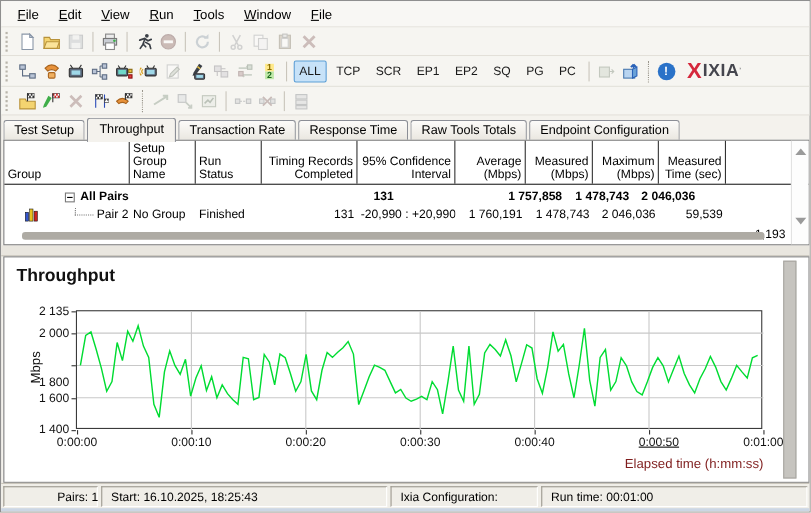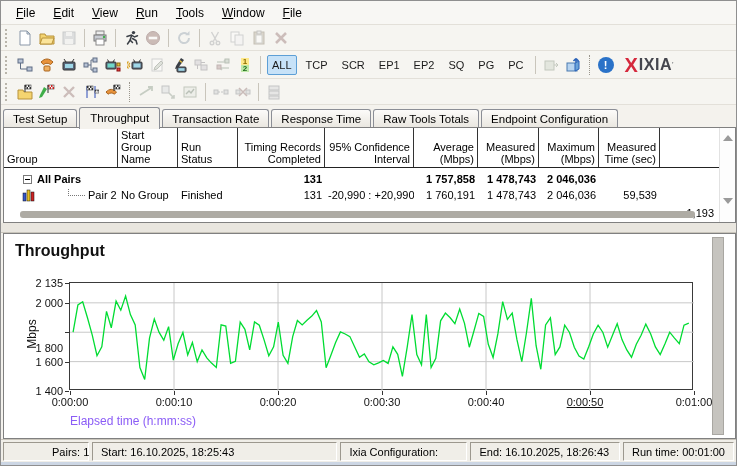--- a/index.html
+++ b/index.html
@@ -74,21 +74,21 @@
   .chartpanel{position:absolute;top:232px;left:2px;width:733px;height:206px;background:#fff;border:1px solid #808080;}
   .chart-title{position:absolute;top:8px;left:11px;font-size:16px;font-weight:bold;color:#111;}
   .plot{position:absolute;left:65px;top:48px;width:624px;height:108px;border:1px solid #3a3a3a;}
   .plot svg{position:absolute;left:0;top:0;width:624px;height:108px;overflow:visible;}
   .ytick{position:absolute;right:629px;width:46px;text-align:right;font-size:11px;color:#111;margin-top:-6px;}
   .ytickmark{position:absolute;left:-5px;width:4px;height:1px;background:#333;}
   .xtick{position:absolute;top:113px;width:54px;margin-left:-27px;text-align:center;font-size:11px;color:#111;}
   .xtickmark{position:absolute;top:108px;width:1px;height:4px;background:#333;}
   .ylabel{position:absolute;left:-58px;top:44px;transform:rotate(-90deg);transform-origin:center;
     font-size:12px;color:#111;width:40px;text-align:center;}
-  .xlabel{position:absolute;top:131px;left:0;width:624px;text-align:left;font-size:12px;color:#8b5cf6;}
+  .xlabel{position:absolute;top:131px;left:0;width:624px;text-align:right;font-size:12px;color:#7f1d1d;}
   .chart-vscroll{position:absolute;top:3px;bottom:3px;right:11px;width:12px;background:#e8e6e1;}
   .chart-vscroll i{position:absolute;inset:0;background:#c6c4bf;border:1px solid #a9a7a2;display:block;}
   
   .statusbar{position:absolute;left:0;right:0;bottom:0;height:26px;background:#f0eee8;
     border-top:1px solid #c9c5bb;display:flex;align-items:stretch;padding:2px 2px 4px;gap:3px;}
   .seg{border:1px solid;border-color:#9c988e #fff #fff #9c988e;display:flex;align-items:center;
     padding:0 8px;font-size:11px;white-space:nowrap;}
   .statusedge{position:absolute;left:0;right:0;bottom:0;height:3px;background:#ccd6e4;}
 </style>
 </head>
@@ -404,21 +404,21 @@
     <span class="tab">Endpoint Configuration</span>
   </div>
 
   <div class="gridpanel">
     <div class="gridhead">
       <div class="hcell c0">
           <span></span>
           <span>Group</span>
         </div>
       <div class="hcell c1">
-          <span>Start Group</span>
+          <span>Setup Group</span>
           <span>Name</span>
         </div>
       <div class="hcell c2">
           <span></span>
           <span>Run Status</span>
         </div>
       <div class="hcell c3 r">
           <span>Timing Records</span>
           <span>Completed</span>
         </div>
@@ -441,21 +441,21 @@
       <div class="hcell c8 r">
           <span>Measured</span>
           <span>Time (sec)</span>
         </div>
       <div class="hcell c9 r" style="border-right:none;">
           <span>Relative</span>
           <span>Precision</span>
         </div>
     </div>
 
-    <div class="gridrow bold" style="margin-top:3px;">
+    <div class="gridrow bold" style="margin-top:3px;margin-left:36px;">
       <div class="gcell c0" style="display:flex;align-items:center;">
         <span class="expander">
             <i></i>
           </span>
         <span>All Pairs</span>
       </div>
       <div class="gcell c1"></div>
       <div class="gcell c2"></div>
       <div class="gcell c3 r">131</div>
       <div class="gcell c4 r"></div>
@@ -524,35 +524,34 @@
           <div class="xtick" style="left: 0px;">0:00:00</div>
           <div class="xtickmark" style="left: 0px;"></div>
           <div class="xtick" style="left: 104px;">0:00:10</div>
           <div class="xtickmark" style="left: 104px;"></div>
           <div class="xtick" style="left: 208px;">0:00:20</div>
           <div class="xtickmark" style="left: 208px;"></div>
           <div class="xtick" style="left: 312px;">0:00:30</div>
           <div class="xtickmark" style="left: 312px;"></div>
           <div class="xtick" style="left: 416px;">0:00:40</div>
           <div class="xtickmark" style="left: 416px;"></div>
-          <div class="xtick" style="left: 515px; text-decoration: underline;">0:00:50</div>
+          <div class="xtick" style="left: 529px; text-decoration: underline;">0:00:50</div>
           <div class="xtickmark" style="left: 520px;"></div>
           <div class="xtick" style="left: 624px;">0:01:00</div>
           <div class="xtickmark" style="left: 624px;"></div>
         </div>
       <div class="ylabel">Mbps</div>
       <div class="xlabel">Elapsed time (h:mm:ss)</div>
     </div>
     <div class="chart-vscroll">
         <i></i>
       </div>
   </div>
 
   <div class="statusbar">
     <span class="seg" style="width:86px;padding-left:48px;">Pairs: 1</span>
     <span class="seg" style="width:260px;">Start: 16.10.2025, 18:25:43</span>
     <span class="seg" style="width:134px;">Ixia Configuration:</span>
-    <span class="seg" style="width:158px;">End: 16.10.2025, 18:26:43</span>
     <span class="seg" style="flex:1;">Run time: 00:01:00</span>
   </div>
   <div class="statusedge"></div>
 
 </div>
 
 </body></html>

